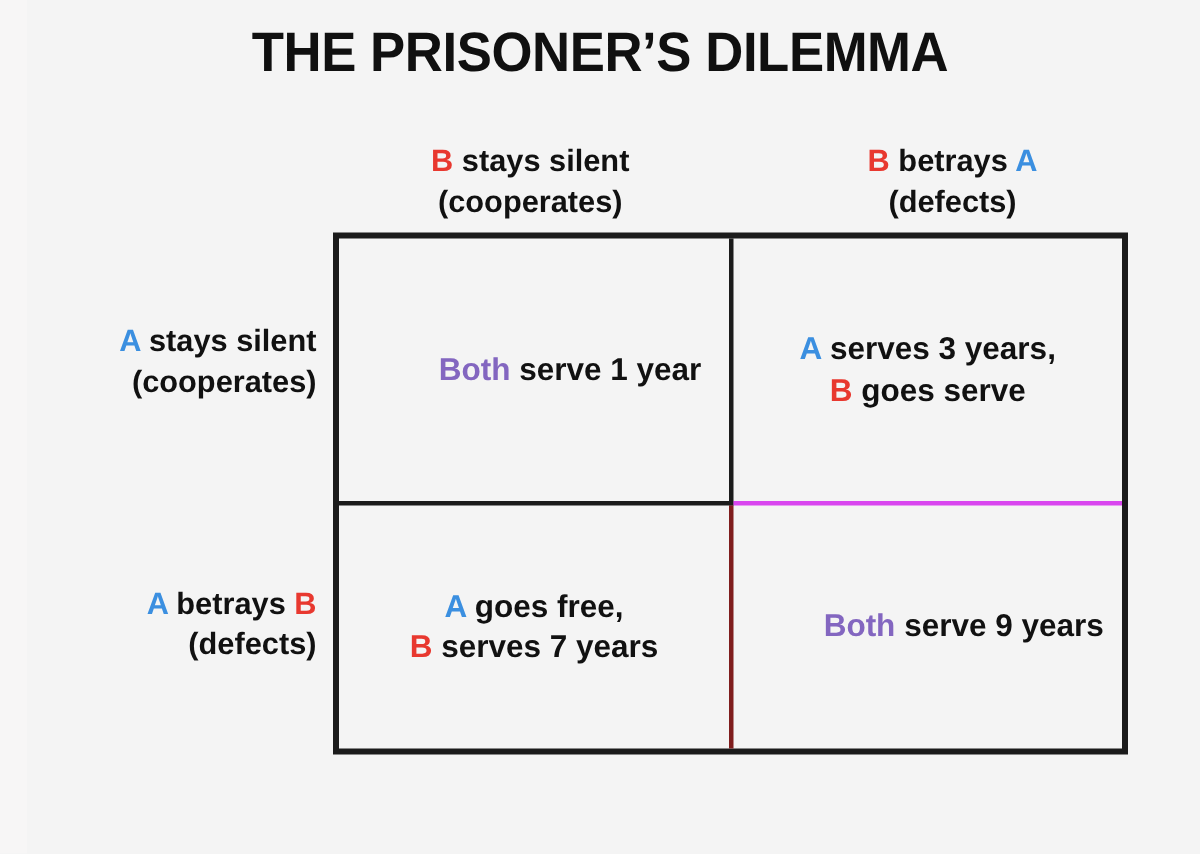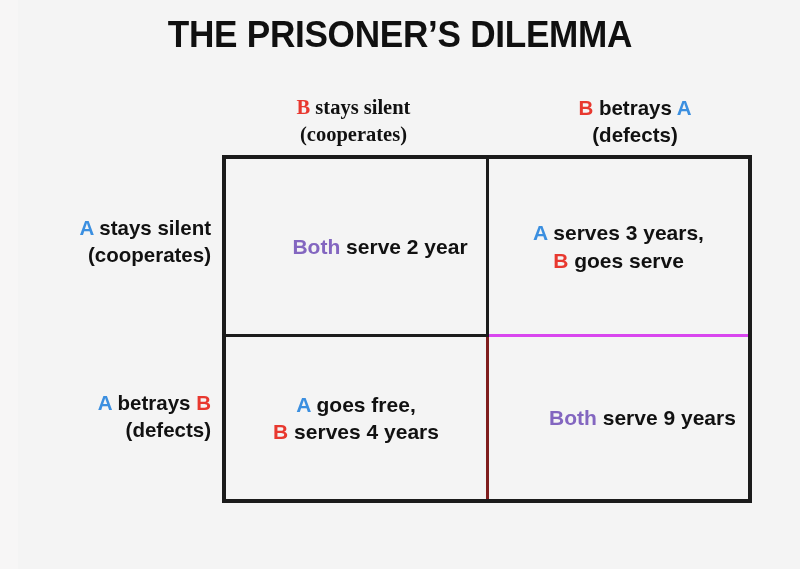--- a/index.html
+++ b/index.html
@@ -42,21 +42,21 @@
   
   .col-head {
     position: absolute;
     top: 94px;
     text-align: center;
     font-size: 20.5px;
     font-weight: 700;
     line-height: 1.32;
     color: #111111;
   }
-  .col-head-0 { left: 222px; width: 263px; font-family: Liberation Serif, serif; }
+  .col-head-0 { left: 222px; width: 263px; }
   .col-head-1 { left: 502px; width: 266px; }
 
   
   .row-label {
     position: absolute;
     right: 589px;          
     width: 300px;
     text-align: right;
     font-size: 20.5px;
     font-weight: 700;
@@ -125,35 +125,35 @@
 
 <div class="row-label row-label-1">
   <div><span class="a">A</span><span> betrays </span><span class="b">B</span></div>
   <div>(defects)</div>
 </div>
 
 <div class="matrix">
 
   <div class="cell cell-r0c0">
     <div>
-      <div><span class="both">Both</span><span> serve 2 year</span></div>
+      <div><span class="both">Both</span><span> serve 1 year</span></div>
     </div>
   </div>
 
   <div class="cell cell-r0c1">
     <div>
       <div><span class="a">A</span><span> serves 3 years,</span></div>
       <div><span class="b">B</span><span> goes serve</span></div>
     </div>
   </div>
 
   <div class="cell cell-r1c0">
     <div>
       <div><span class="a">A</span><span> goes free,</span></div>
-      <div><span class="b">B</span><span> serves 4 years</span></div>
+      <div><span class="b">B</span><span> serves 7 years</span></div>
     </div>
   </div>
 
   <div class="cell cell-r1c1">
     <div>
       <div><span class="both">Both</span><span> serve 9 years</span></div>
     </div>
   </div>
 
 </div>

